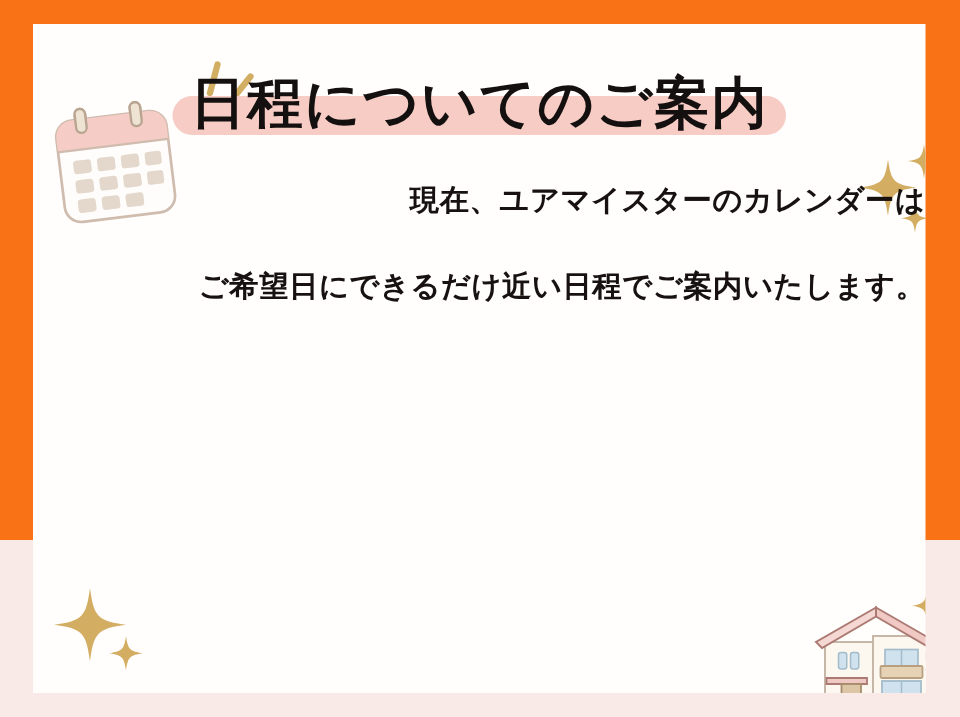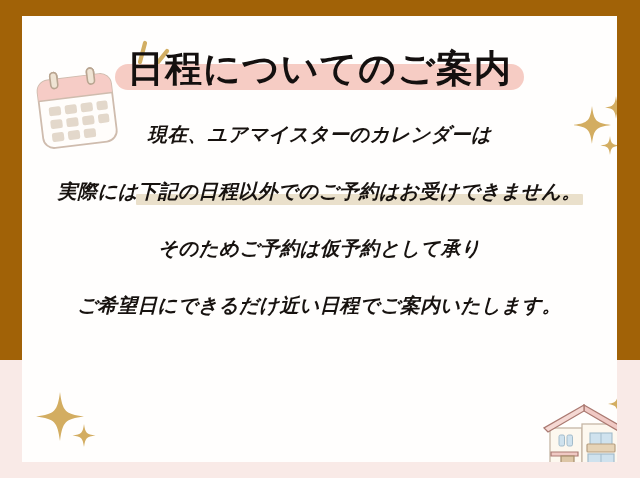--- a/index.html
+++ b/index.html
@@ -11,21 +11,21 @@
     width: 640px;
     height: 478px;
     overflow: hidden;
     font-family: "Liberation Sans", "DejaVu Sans", sans-serif;
     background: #f9eae7;
   }
   .frame {
     position: relative;
     width: 640px;
     height: 360px;
-    background: #a16207;
+    background: #f97316;
     box-sizing: border-box;
   }
   .panel {
     position: absolute;
     left: 22px;
     top: 16px;
     width: 595px;
     height: 446px;
     background: #fffefd;
     overflow: hidden;
@@ -71,22 +71,21 @@
     letter-spacing: 1px;
     white-space: nowrap;
   }
 
   
   .body {
     position: absolute;
     left: 0;
     top: 104px;
     width: 595px;
-    text-align: center;
-    font-style: italic;
+    text-align: right;
   }
   .para {
     margin: 0 0 28px 0;
   }
   .para:last-child { margin-bottom: 0; }
   .line {
     position: relative;
     display: block;
     font-size: 19.5px;
     line-height: 29px;
@@ -270,29 +269,23 @@
 
     <div class="body">
 
       <div class="para">
         <span class="line">
           <span class="seg">現在、ユアマイスターのカレンダーは</span>
         </span>
       </div>
 
       <div class="para">
-        <span class="line">
-          <span class="seg">実際には</span><span class="mark">下記の日程以外でのご予約はお受けできません。</span>
-        </span>
-      </div>
-
-      <div class="para">
-        <span class="line">
-          <span class="seg">そのためご予約は仮予約として承り</span>
-        </span>
+      </div>
+
+      <div class="para">
       </div>
 
       <div class="para">
         <span class="line">
           <span class="seg">ご希望日にできるだけ近い日程でご案内いたします。</span>
         </span>
       </div>
 
     </div>
   </div>

